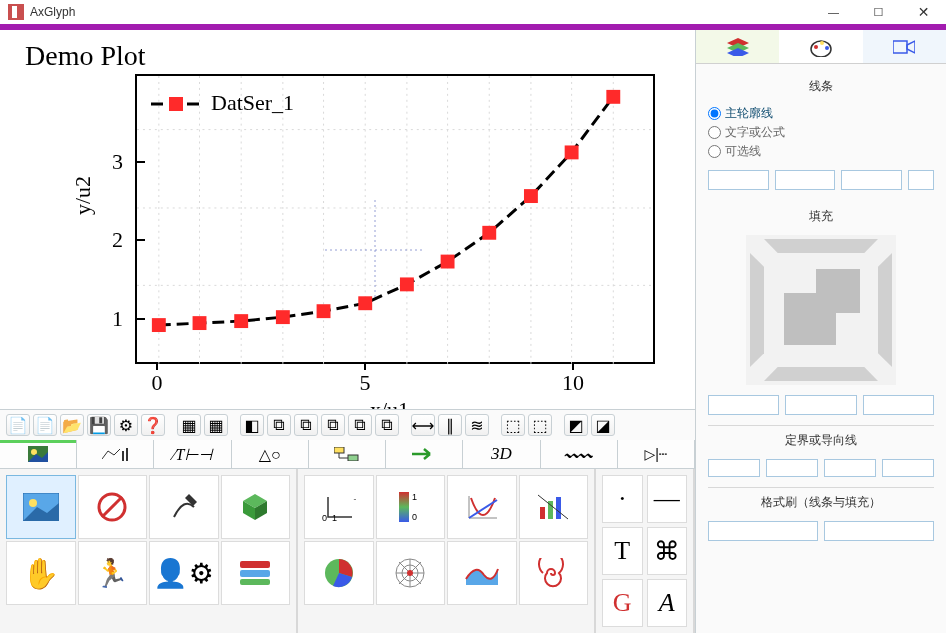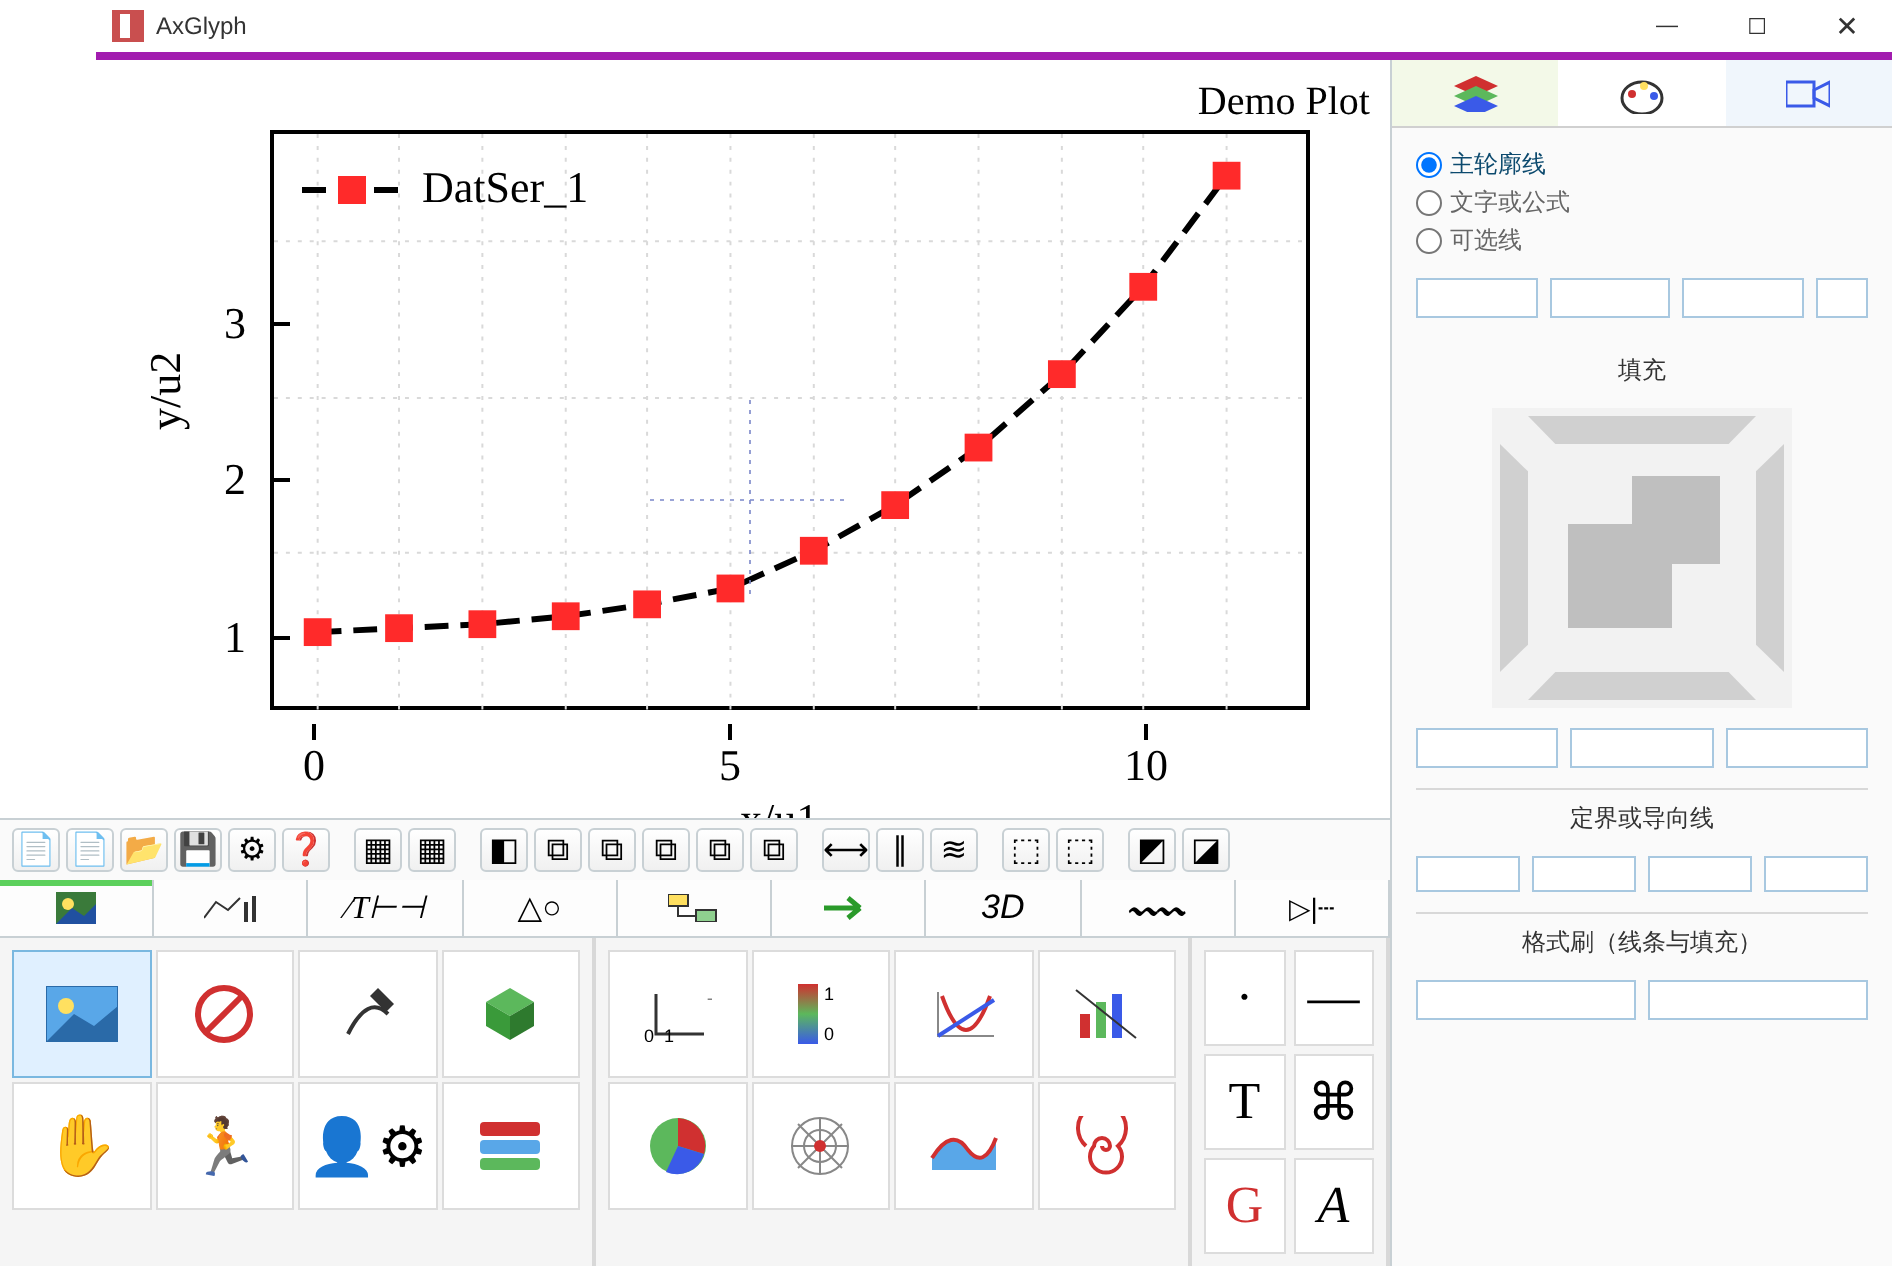--- a/index.html
+++ b/index.html
@@ -1,29 +1,29 @@
 <!DOCTYPE html>
 <html><head>
 <meta charset="utf-8">
 <style>
 * { margin: 0; padding: 0; box-sizing: border-box; font-family: "Segoe UI", "Microsoft YaHei", sans-serif; }
 body { background: #fff; width: 946px; height: 633px; overflow: hidden; }
-.titlebar { height: 30px; display: flex; align-items: center; padding: 0 0 0 8px; border-bottom: 4px solid #a21caf; margin-left: 48px; }
+.titlebar { height: 30px; display: flex; align-items: center; padding: 0 0 0 8px; border-bottom: 6px solid #a21caf; }
 .titlebar .app-icon { width: 16px; height: 16px; margin-right: 6px; }
 .titlebar .title-text { font-size: 12px; color: #333; flex: 1; }
 .titlebar .win-btn { width: 45px; height: 30px; display: flex; align-items: center; justify-content: center; font-size: 11px; color: #333; }
 .titlebar .win-btn.close { font-size: 14px; }
 
 .main-row { display: flex; height: calc(100% - 30px); }
 .left-col { flex: 1; display: flex; flex-direction: column; border-right: 1px solid #c8d0d4; }
 .right-col { width: 250px; background: #fafafa; overflow: hidden; }
 
 .canvas-area { flex: 1; position: relative; background: #fff; overflow: hidden; }
 .chart { position: absolute; left: 25px; top: 10px; width: 660px; height: 390px; }
-.chart-title { text-align: right; font-family: "Times New Roman", serif; font-size: 20px; color: #000; margin-bottom: 2px; }
+.chart-title { text-align: left; font-family: "Times New Roman", serif; font-size: 28px; color: #000; margin-bottom: 2px; }
 .plot-box { position: relative; margin-left: 110px; width: 520px; height: 290px; border: 2.5px solid #000; }
 .plot-grid { position: absolute; inset: 0; }
 .plot-grid line { stroke: #d9d9d9; stroke-width: 1; stroke-dasharray: 2 4; }
 .series-path { stroke: #000; stroke-width: 3; stroke-dasharray: 12 6; fill: none; }
 .marker { fill: #ff2a2a; stroke: none; }
 .y-ticks text, .y-ticks .ylab { font-family: "Times New Roman", serif; font-size: 22px; }
 .y-ticks line { stroke: #000; stroke-width: 2; }
 .x-ticks text, .x-ticks .xlab { font-family: "Times New Roman", serif; font-size: 22px; }
 .x-ticks line { stroke: #000; stroke-width: 2; }
 .axis-label { font-family: "Times New Roman", serif; font-size: 22px; }
@@ -257,21 +257,21 @@
             <rect x="14" y="8" width="10" height="6" fill="#8fd08f" stroke="#333"></rect>
             <path d="M5 6 V11 H14" fill="none" stroke="#333"></path>
           </svg>
         </div>
       <div class="tab">
           <svg width="24" height="12">
             <path d="M0 6 H18 M18 6 L12 1 M18 6 L12 11" stroke="#2a9a2a" stroke-width="2.5" fill="none"></path>
           </svg>
         </div>
       <div class="tab">
-          <span style="font-style:italic;font-family:Liberation Sans, sans-serif;font-size:17px">3D</span>
+          <span style="font-style:italic;font-family:Liberation Serif, serif;font-size:17px">3D</span>
         </div>
       <div class="tab">
           <span style="font-size:14px">〰〰</span>
         </div>
       <div class="tab">
           <span style="font-size:14px">▷|┄</span>
         </div>
     </div>
 
     <div class="gallery-row">
@@ -420,20 +420,21 @@
           </svg>
         </div>
       <div class="side-tab a2">
           <svg width="22" height="18">
             <rect x="0" y="3" width="14" height="12" fill="none" stroke="#3a5ae8" stroke-width="1.5"></rect>
             <path d="M14 7 L22 3 V15 L14 11 Z" fill="none" stroke="#3a5ae8" stroke-width="1.5"></path>
           </svg>
         </div>
     </div>
     <div class="side-body">
+      <div class="section-title">线条</div>
       <label class="radio-row">
           <input type="radio" name="lt" checked="" style="">
           <span>主轮廓线</span>
         </label>
       <label class="radio-row">
           <input type="radio" name="lt" style="">
           <span>文字或公式</span>
         </label>
       <label class="radio-row">
           <input type="radio" name="lt" style="">

